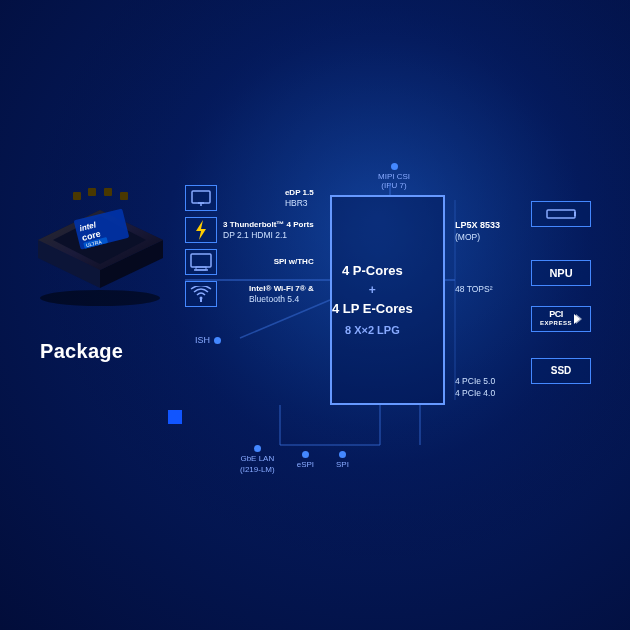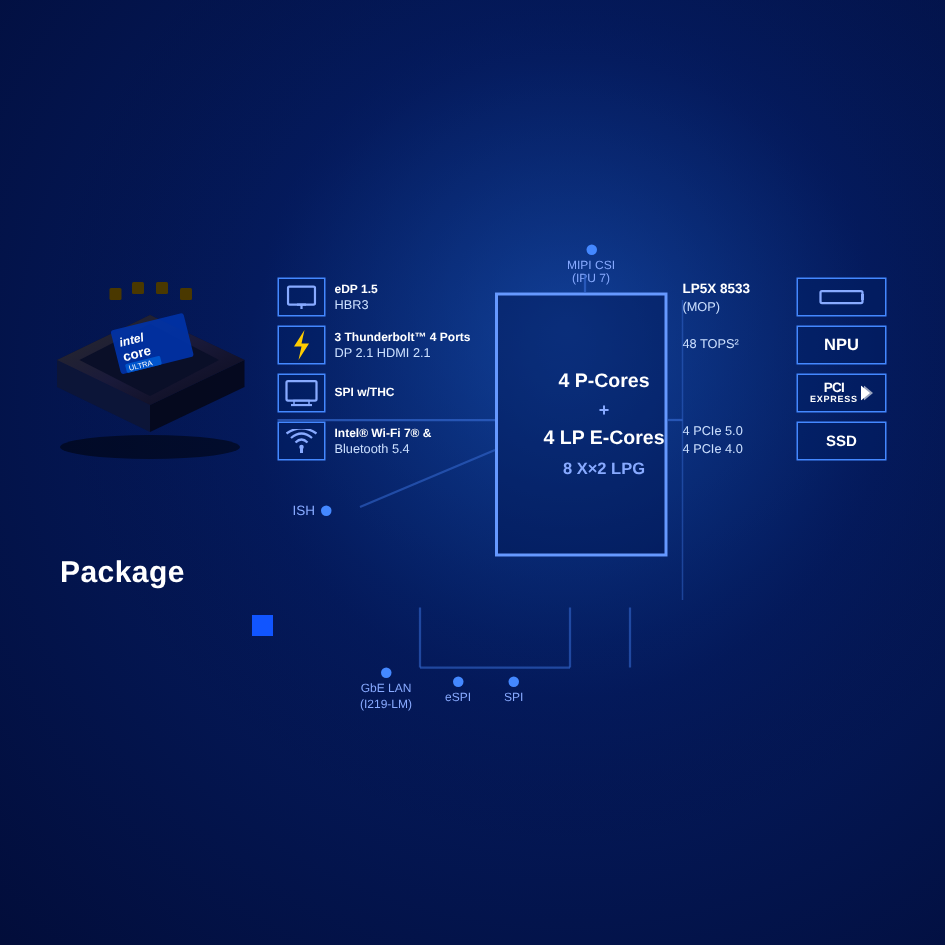--- a/index.html
+++ b/index.html
@@ -21,21 +21,20 @@
       align-items: center;
       justify-content: center;
     }
 
     
     .package-label {
       position: absolute;
       left: 40px;
       top: 340px;
       text-align: left;
-      margin-top: 31px;
     }
 
     .package-label .line1 {
       font-size: 20px;
       font-weight: 700;
       color: #fff;
       letter-spacing: 0.3px;
     }
 
     .package-label .line2 {
@@ -51,20 +50,21 @@
       top: 185px;
       display: flex;
       flex-direction: column;
       gap: 6px;
     }
 
     .connector-row {
       display: flex;
       align-items: center;
       gap: 6px;
+      justify-content: space-between;
     }
 
     .connector-icon {
       width: 32px;
       height: 26px;
       border: 1.5px solid #4488ff;
       display: flex;
       align-items: center;
       justify-content: center;
       background: rgba(0,30,100,0.5);
@@ -100,25 +100,25 @@
       background: #4488ff;
       border-radius: 50%;
     }
 
     
     .cpu-block {
       position: absolute;
       left: 330px;
       top: 195px;
       width: 115px;
-      height: 176px;
+      height: 210px;
       border: 2px solid #6699ff;
       display: flex;
       flex-direction: column;
-      align-items: flex-end;
+      align-items: flex-start;
       justify-content: center;
       background: rgba(0,20,80,0.4);
     }
 
     .cpu-text {
       font-size: 13px;
       font-weight: 700;
       color: #fff;
       text-align: center;
       line-height: 1.5;
@@ -161,20 +161,21 @@
       display: flex;
       align-items: center;
       gap: 6px;
     }
 
     .right-label {
       font-size: 8.5px;
       color: #cce0ff;
       line-height: 1.4;
       min-width: 70px;
+      margin-top: 34px;
     }
 
     .right-label strong {
       color: #fff;
       font-size: 9px;
     }
 
     .right-icon {
       width: 60px;
       height: 26px;

